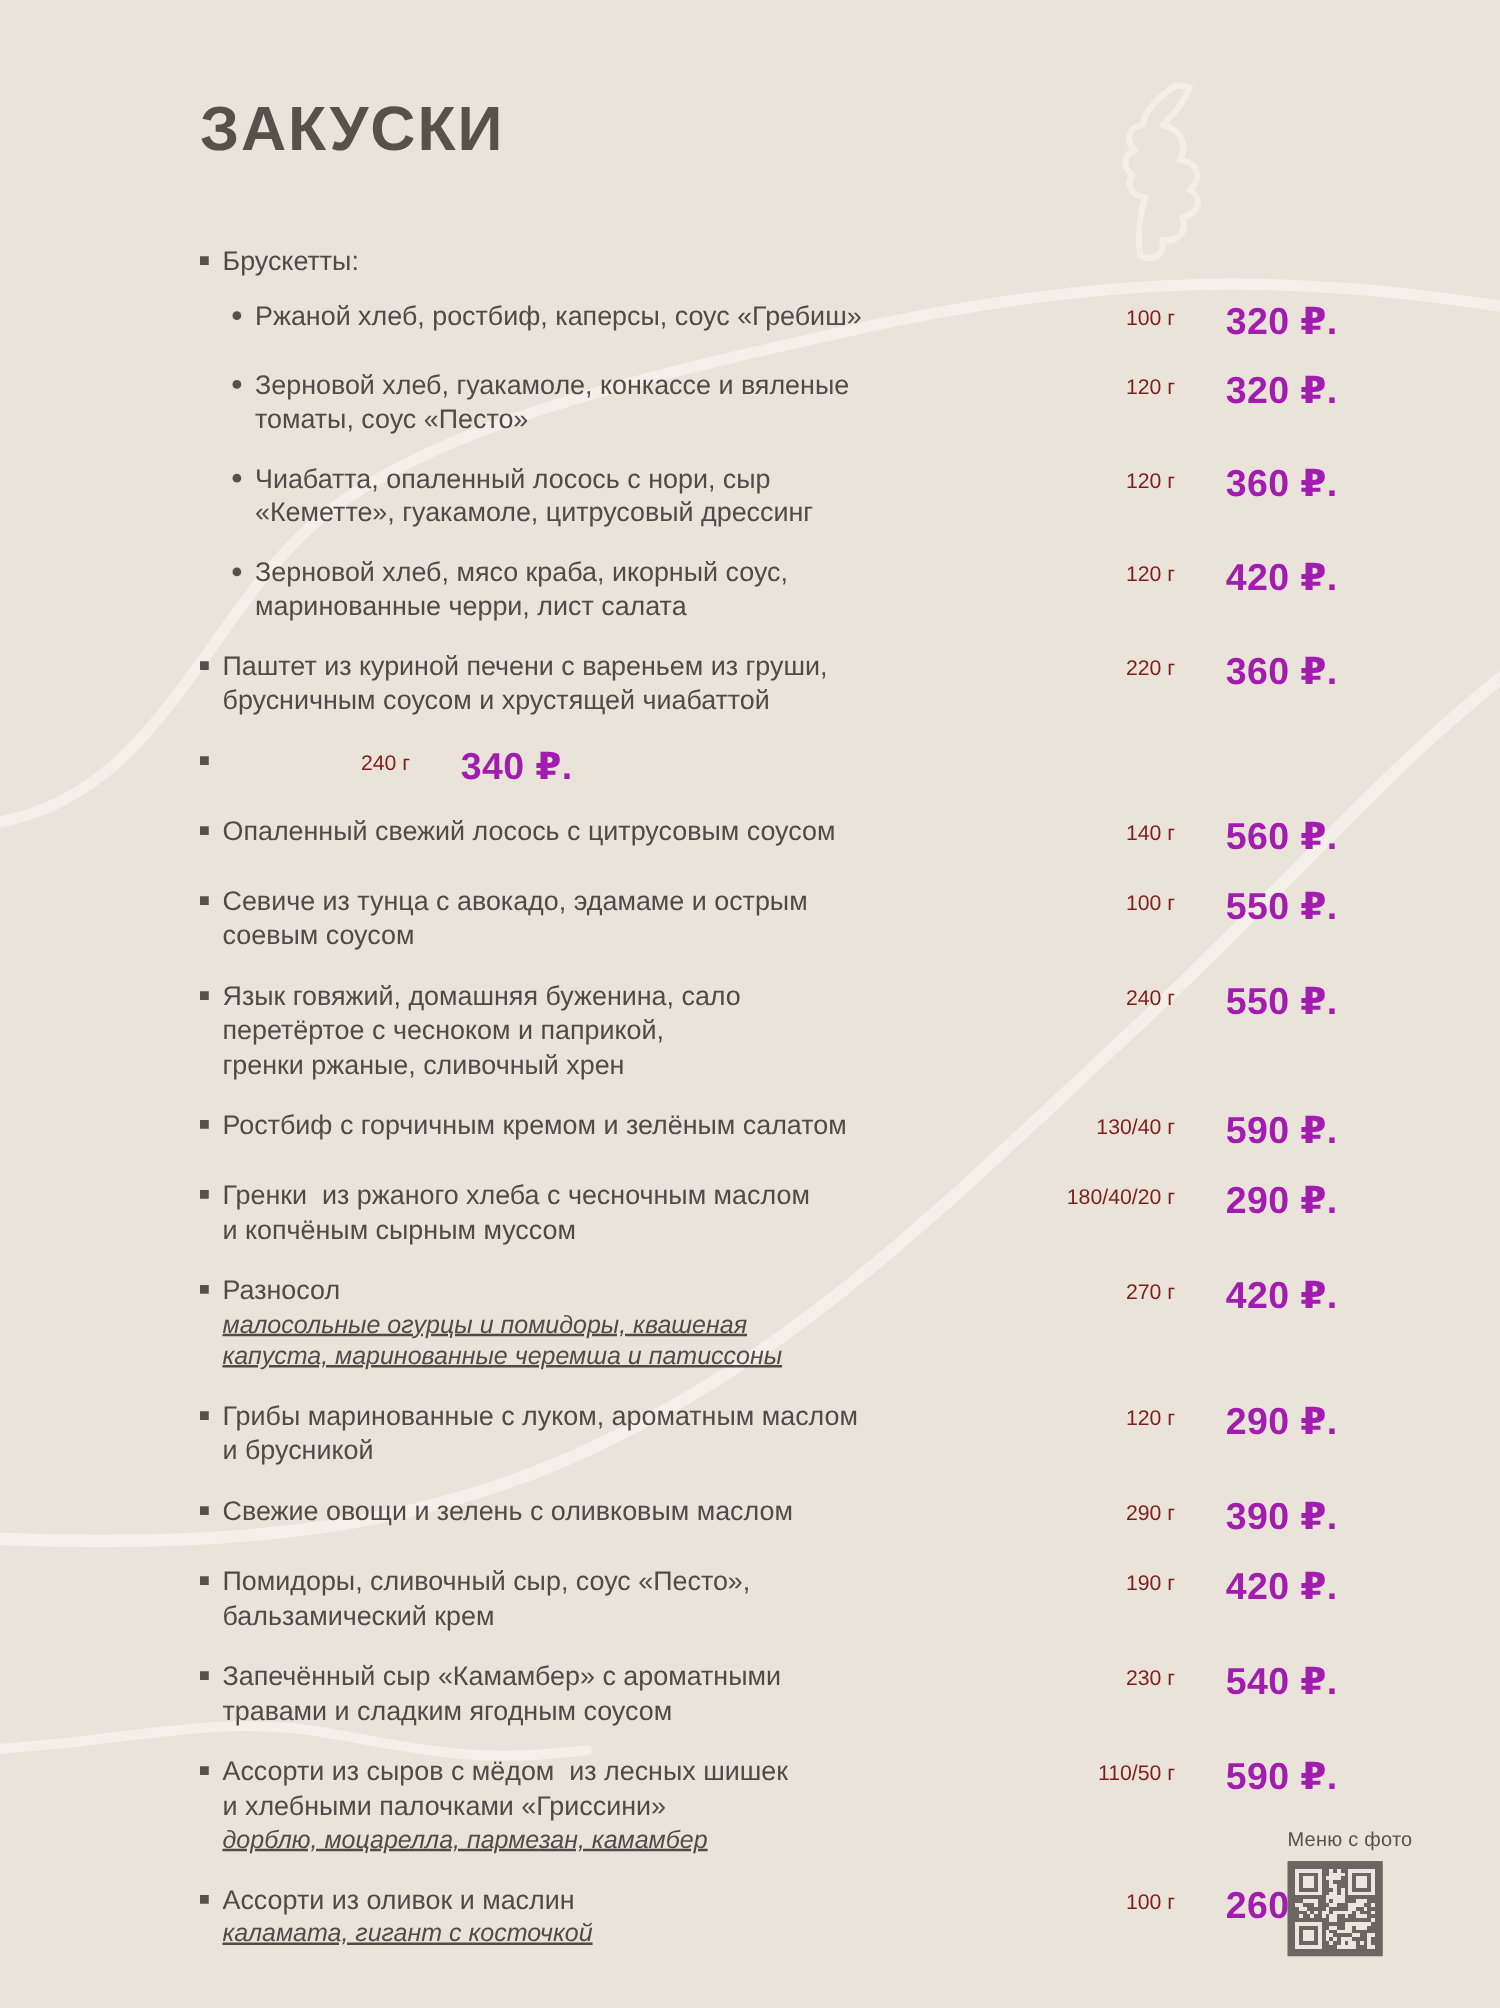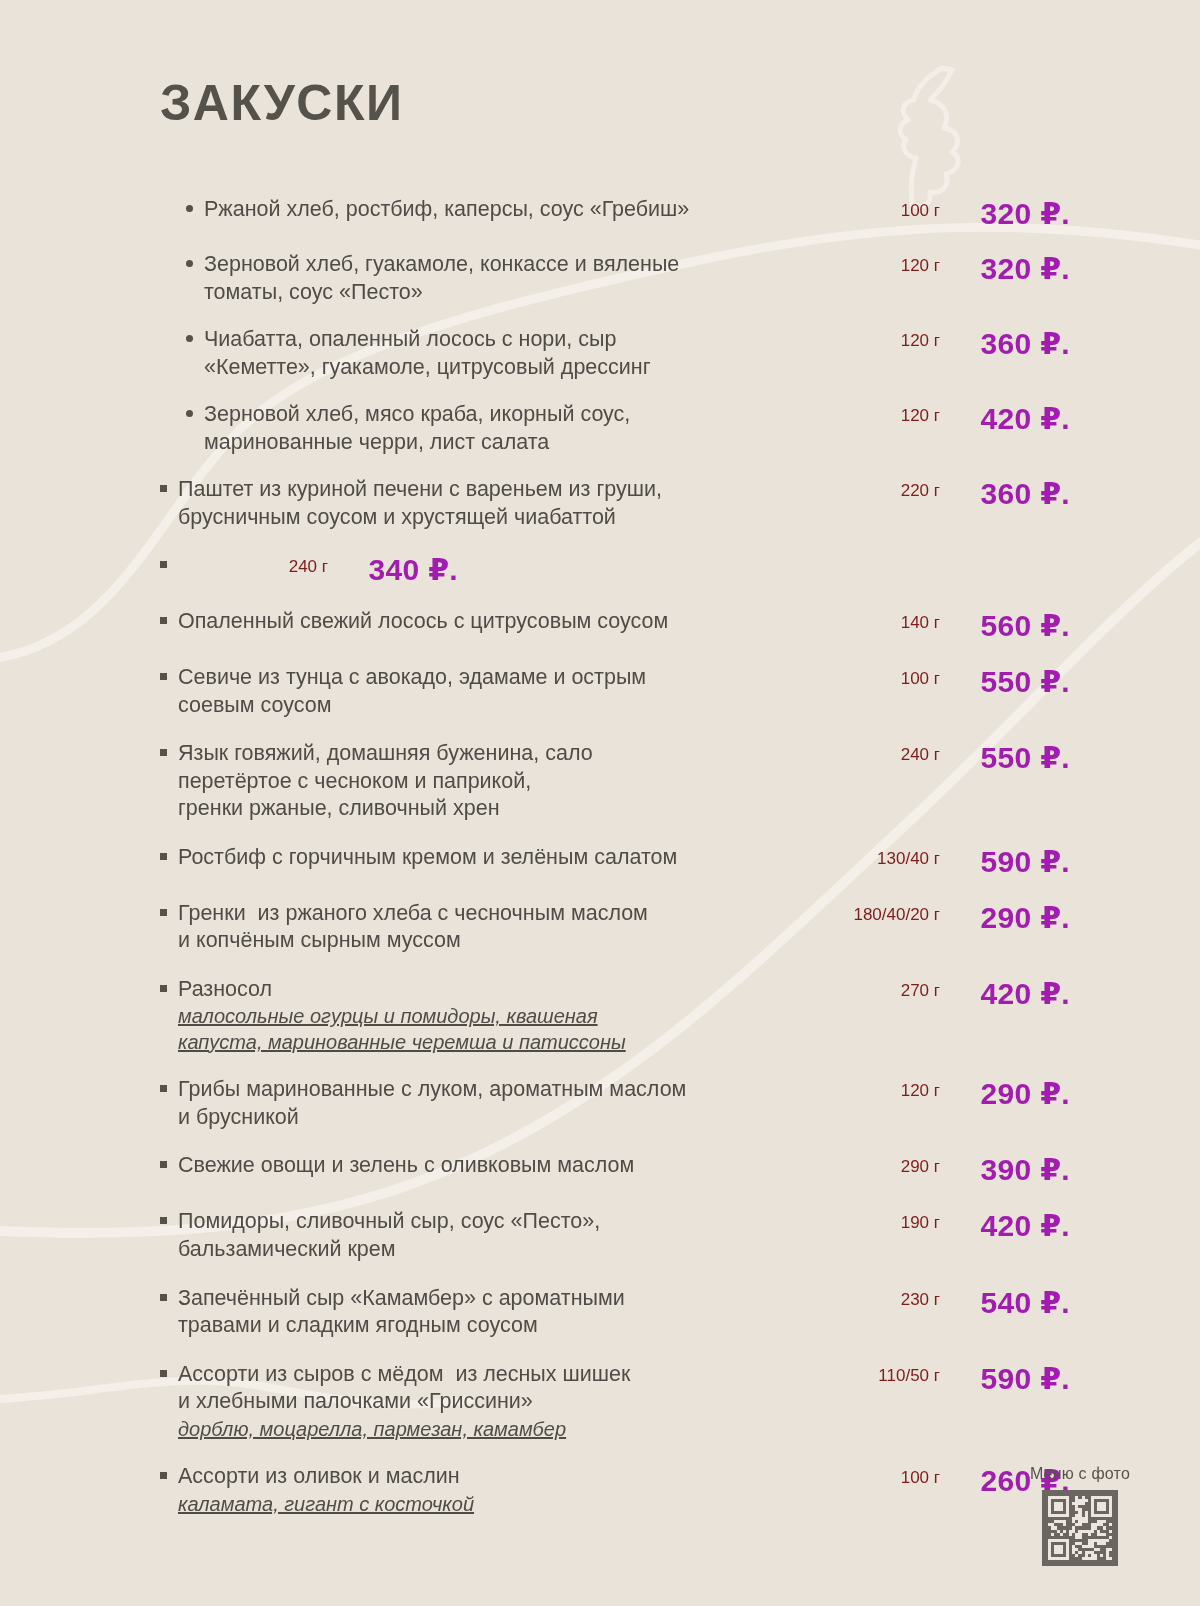--- a/index.html
+++ b/index.html
@@ -133,21 +133,21 @@
     white-space: nowrap;
     letter-spacing: 0.3px;
   }
 
   
   .qr-block {
     position: absolute;
     right: 70px;
     bottom: 36px;
     z-index: 3;
-    text-align: center;
+    text-align: left;
   }
   .qr-caption {
     font-size: 16px;
     color: #55514B;
     margin-bottom: 7px;
     letter-spacing: 0.2px;
   }
   .qr-frame {
     width: 76px;
     height: 76px;
@@ -177,20 +177,28 @@
              C 898 134 898 124 908 120 C 900 112 902 102 914 100
              C 916 88 928 76 942 68 Z" fill="none" stroke="#F3EEE7" stroke-width="5" stroke-linejoin="round"></path>
   </g>
 </svg>
 
 <div class="page">
 
   <h1 class="page-title">ЗАКУСКИ</h1>
 
   <ul class="menu-list" id="menu-list">
+      <li class="menu-item group-head">
+        <span class="bullet square"></span>
+        <div class="item-body">
+          <div class="item-name">Брускетты:</div>
+        </div>
+        <div class="item-weight"></div>
+        <div class="item-price"></div>
+      </li>
       <li class="menu-item sub">
         <span class="bullet round"></span>
         <div class="item-body">
           <div class="item-name">Ржаной хлеб, ростбиф, каперсы, соус «Гребиш»</div>
         </div>
         <div class="item-weight">100 г</div>
         <div class="item-price">320 ₽.</div>
       </li>
       <li class="menu-item sub">
         <span class="bullet round"></span>

